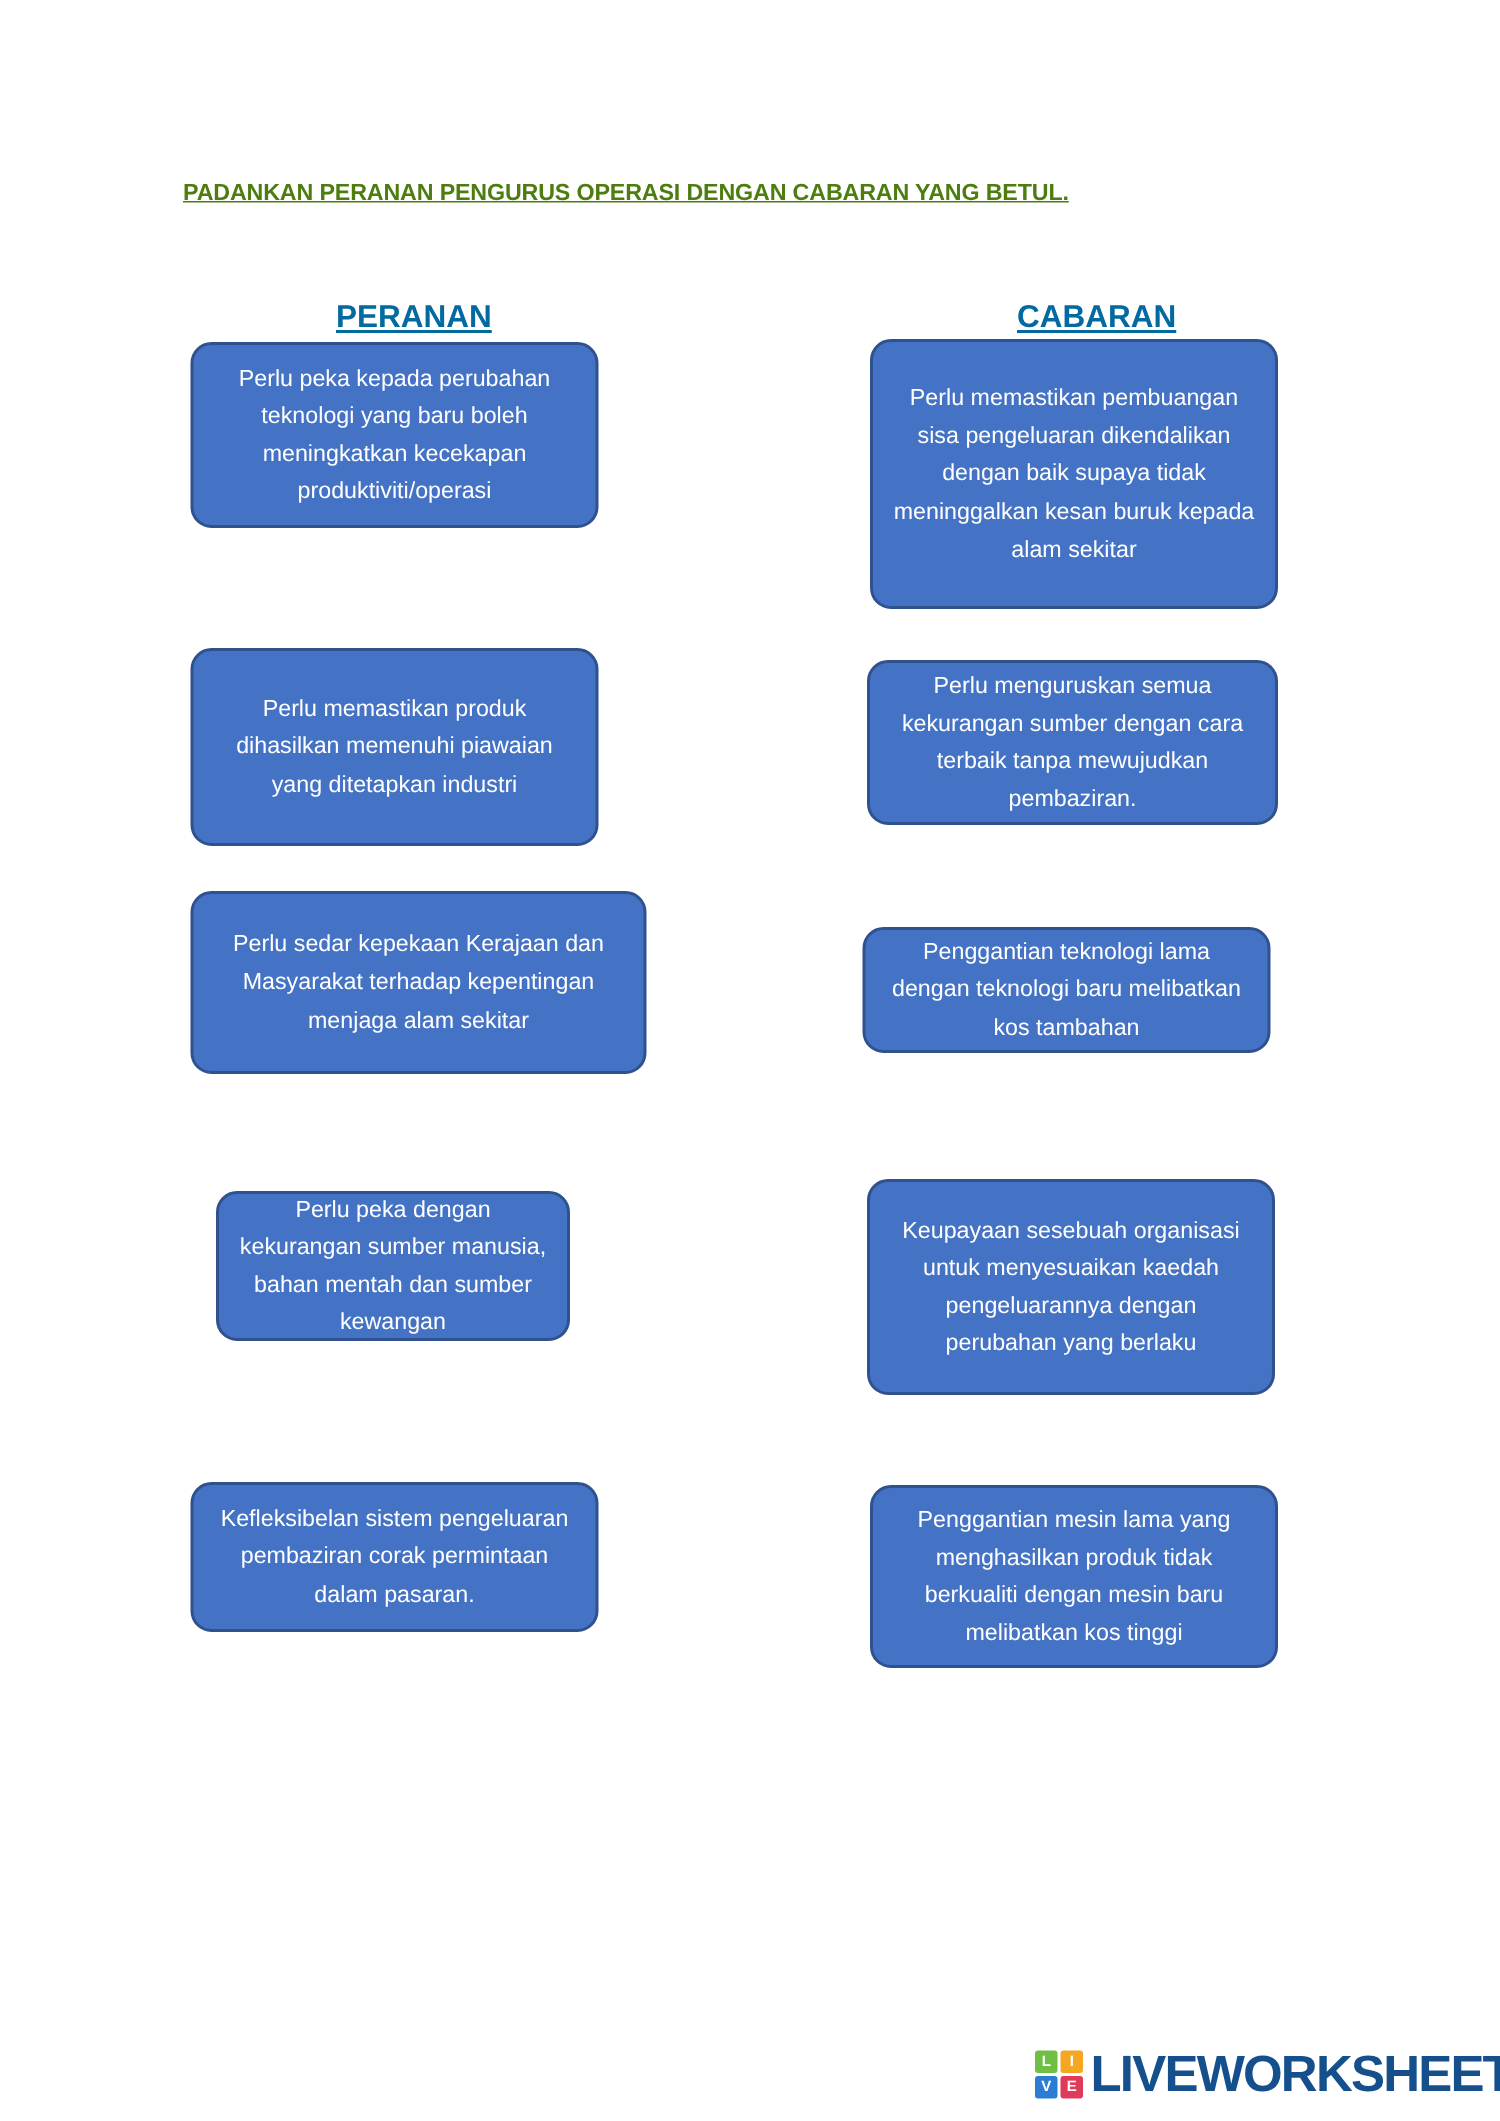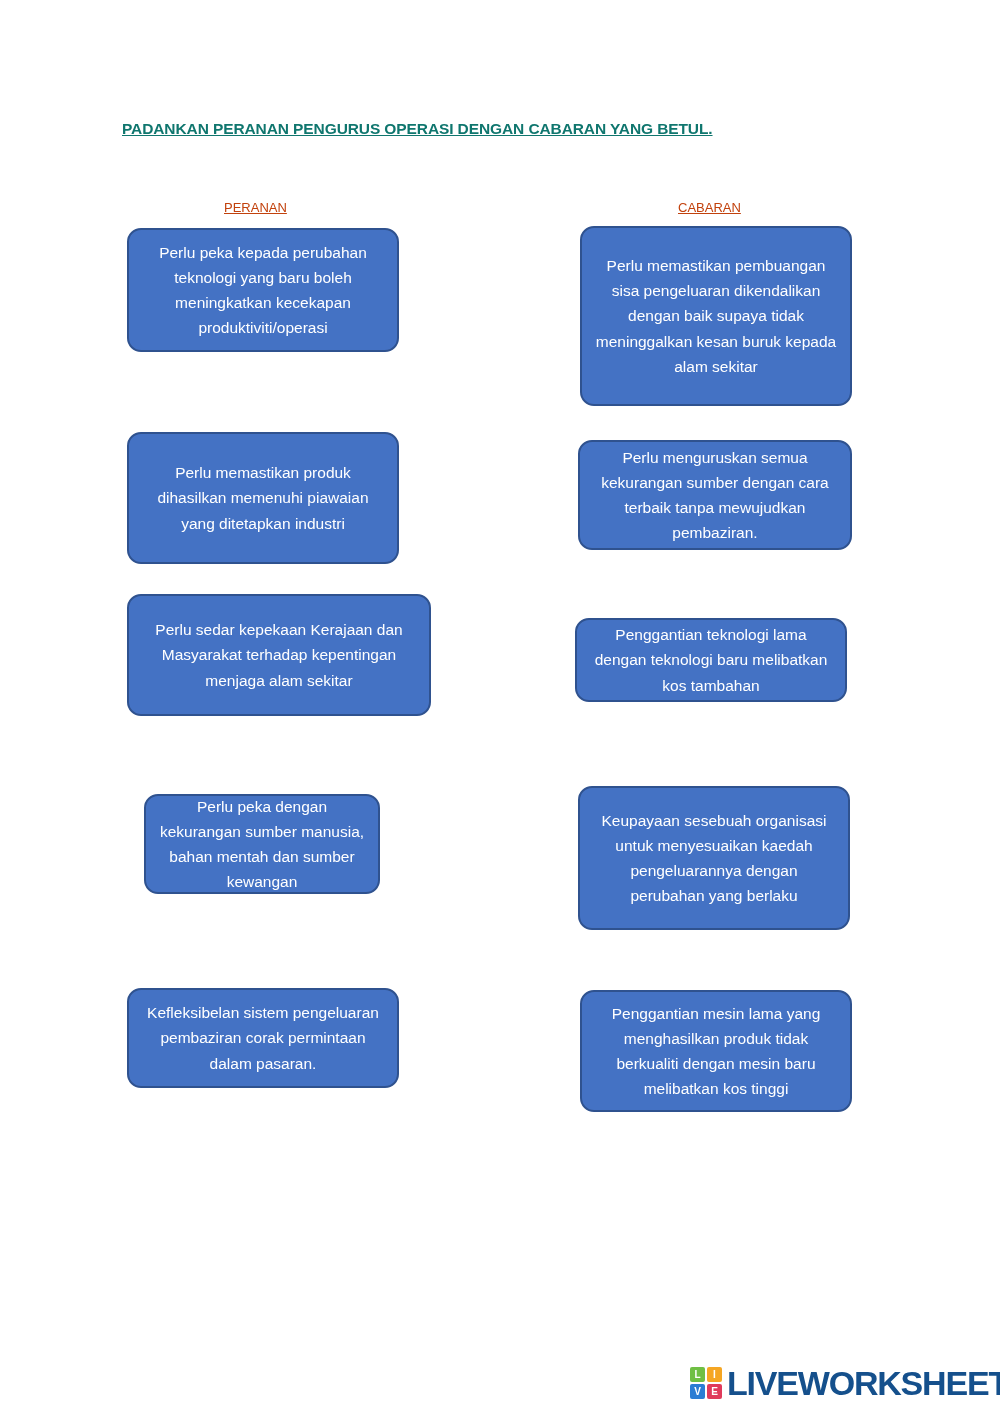--- a/index.html
+++ b/index.html
@@ -21,32 +21,32 @@
     inset: 0;
   }
 
   
   .worksheet-title {
     position: absolute;
     left: 122px;
     top: 120px;
     font-size: 15.5px;
     font-weight: bold;
-    color: #0f766e;
+    color: #4d7c0f;
     text-decoration: underline;
     letter-spacing: -0.1px;
     white-space: nowrap;
   }
 
   
   .col-heading {
     position: absolute;
-    font-size: 13px;
-    font-weight: normal;
-    color: #c2410c;
+    font-size: 21px;
+    font-weight: bold;
+    color: #0369a1;
     text-decoration: underline;
     white-space: nowrap;
   }
   .col-heading.left  { left: 224px; top: 200px; }
   .col-heading.right { left: 678px; top: 200px; }
 
   
   .columns {
     position: absolute;
     inset: 0;

